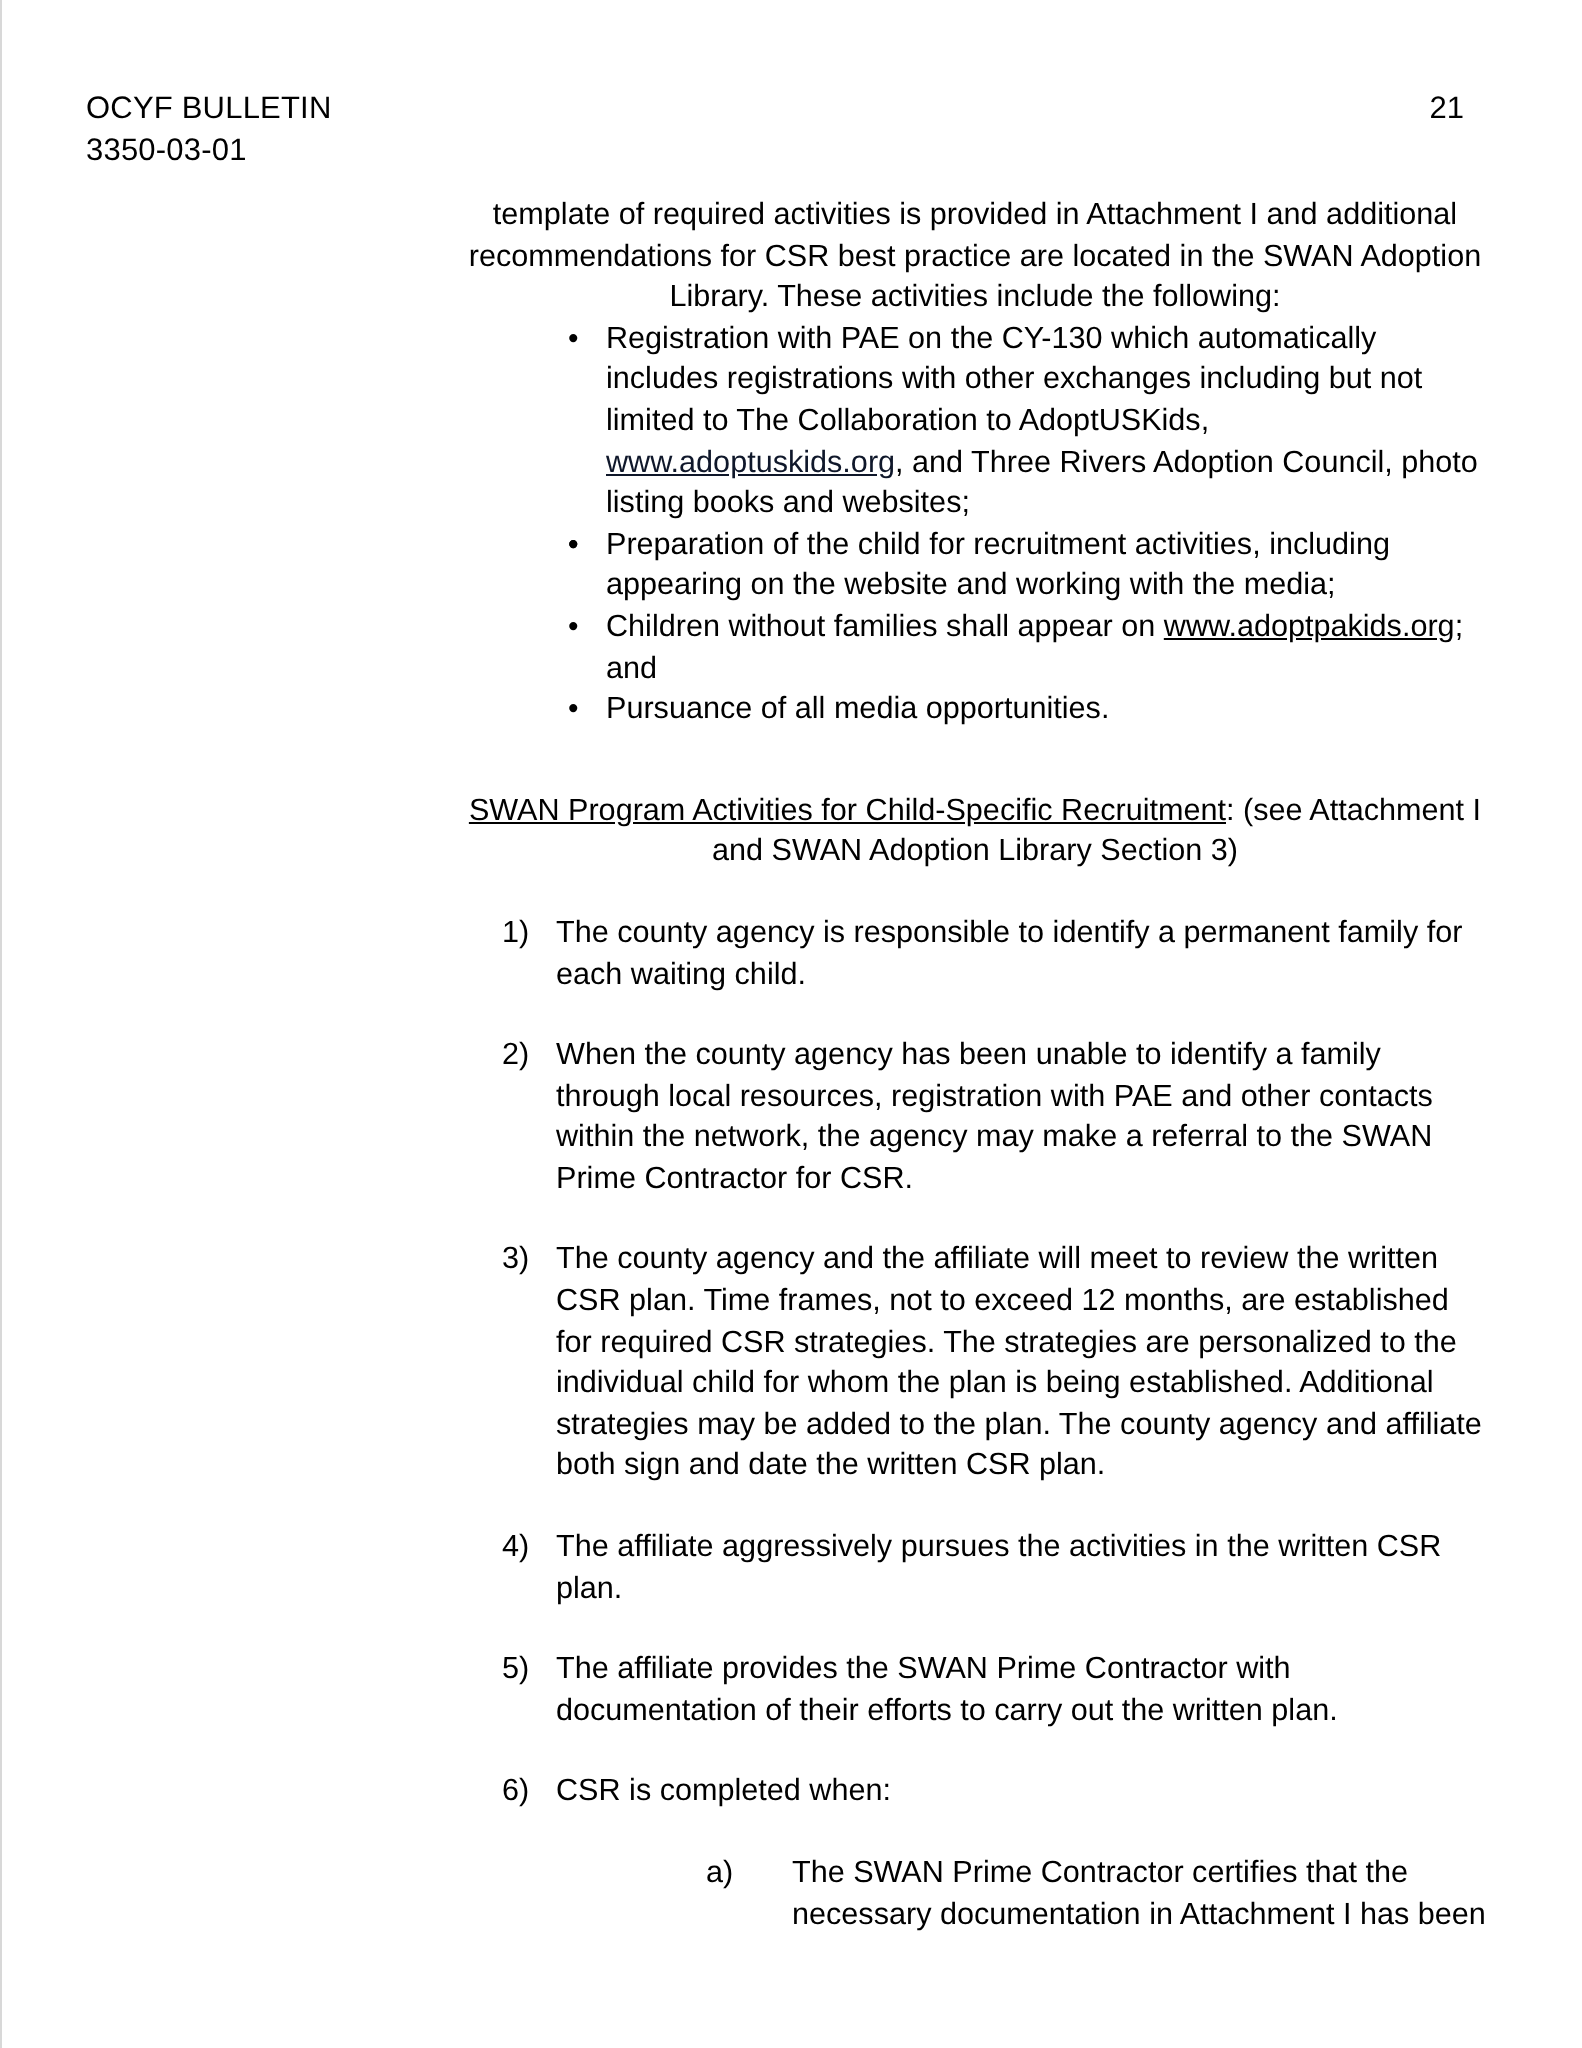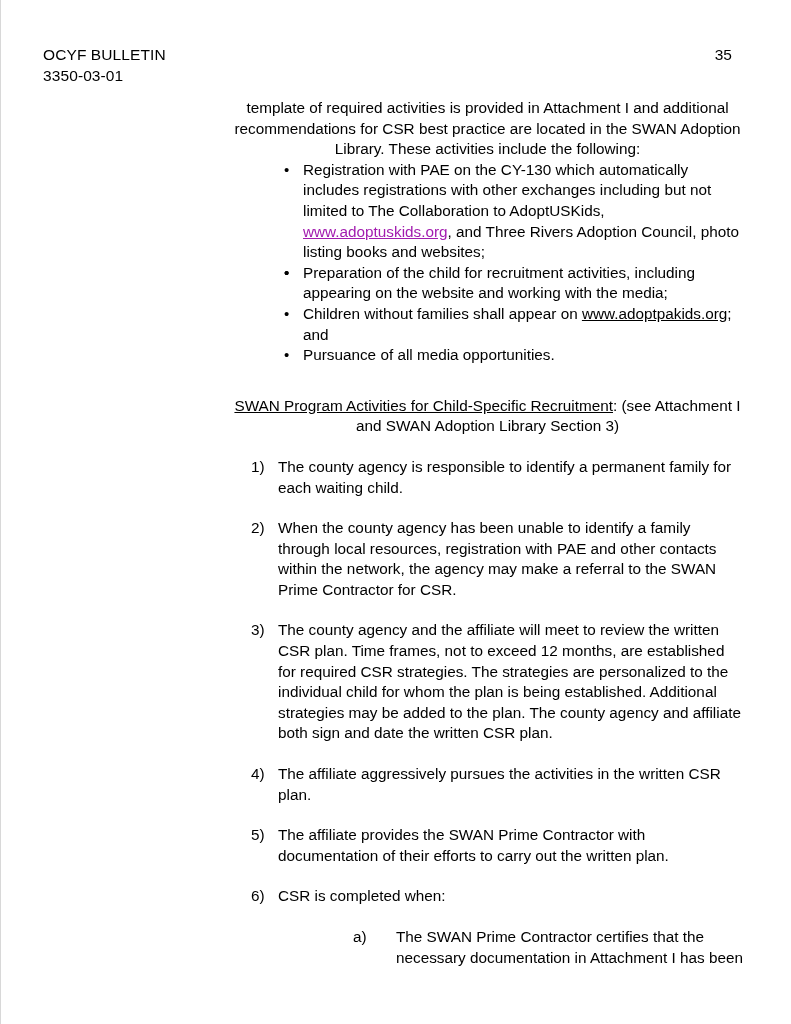--- a/index.html
+++ b/index.html
@@ -120,21 +120,21 @@
   ol.sublist > li .sub-mark {
     position: absolute;
     left: 0;
     top: 0;
     line-height: 20.6px;
     white-space: nowrap;
   }
 
   
   .link-blue {
-    color: #a21caf;
+    color: #0f172a;
     text-decoration: underline;
   }
   .underline-plain {
     color: #000000;
     text-decoration: underline;
     text-align: center;
   }
   .heading-underline {
     text-decoration: underline;
   }
@@ -144,21 +144,21 @@
 </head>
 <body>
 
 <div class="page">
 
   <div class="page-header">
     <div class="header-left">
       <div class="header-line">OCYF BULLETIN</div>
       <div class="header-line">3350-03-01</div>
     </div>
-    <div class="header-page-number">35</div>
+    <div class="header-page-number">21</div>
   </div>
 
   <div class="body-col">
 
     <p class="para">template of required activities is provided in Attachment I and additional recommendations for CSR best practice are located in the SWAN Adoption Library.  These activities include the following:</p>
 
     <ul class="bullets">
       <li>
         <span class="bullet-mark">•</span>
         <span class="bullet-text">

